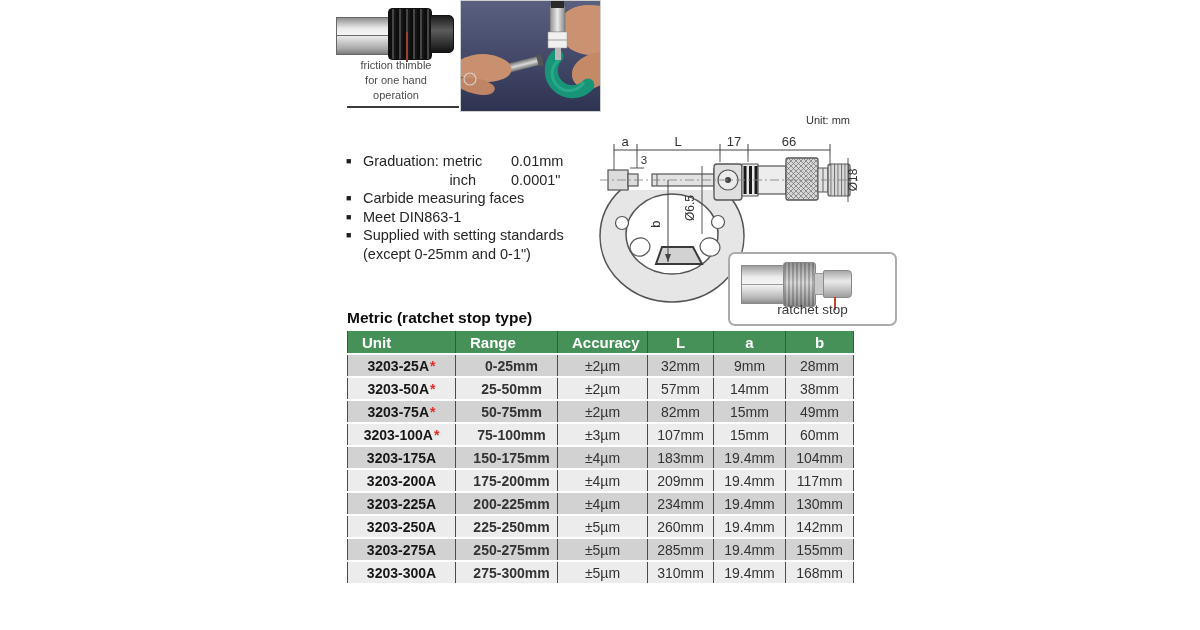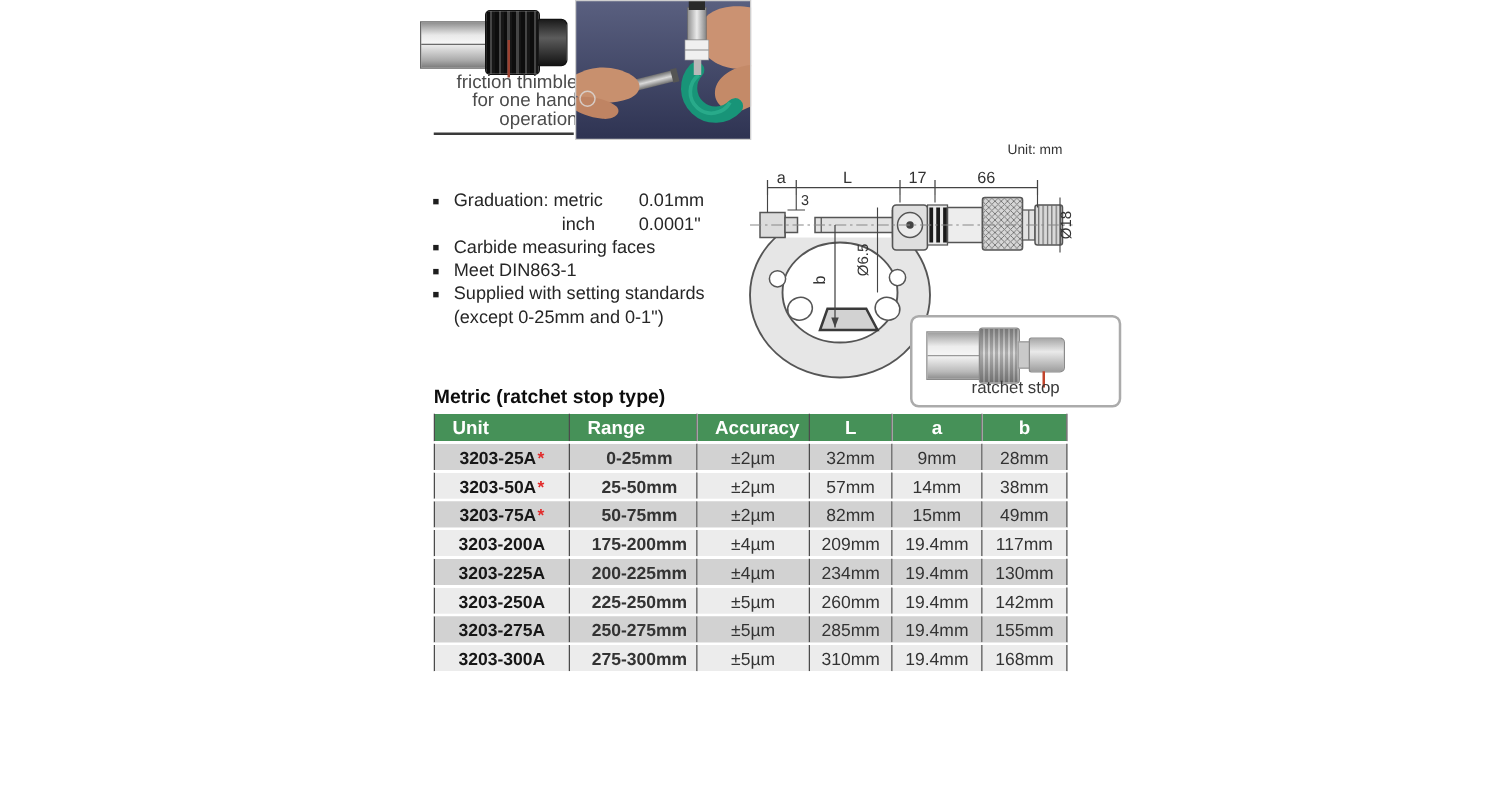--- a/index.html
+++ b/index.html
@@ -13,22 +13,22 @@
      background:linear-gradient(to bottom,#8f8f8f,#e9e9e9 28%,#f5f5f5 45%,#a8a8a8 85%,#7c7c7c);
      border:1px solid #666;}
   .ft-barrel:after{content:"";position:absolute;left:0;top:46%;width:100%;height:1px;background:#6a6a6a;}
   .ft-knurl{position:absolute;left:58px;top:8px;width:42px;height:50px;border-radius:4px;
      background:repeating-linear-gradient(90deg,#0d0d0d 0 3px,#454545 3px 5px,#161616 5px 7px);
      border:1px solid #111;}
   .ft-rings{position:absolute;left:100px;top:15px;width:22px;height:36px;
      background:linear-gradient(to bottom,#1c1c1c,#5c5c5c 40%,#141414);
      border-radius:2px 5px 5px 2px;border:1px solid #111;}
   .ft-leader{position:absolute;left:76px;top:32px;width:2px;height:30px;background:#9c4130;}
-  .ft-caption{position:absolute;left:0;top:58px;width:132px;text-align:right;
-     font-size:15px;line-height:15px;color:#4c4c4c;}
+  .ft-caption{position:absolute;left:0;top:58px;width:132px;text-align:center;
+     font-size:11px;line-height:15px;color:#4c4c4c;}
   .ft-rule{left:347px;top:106px;width:112px;height:2px;background:#3a3a3a;}
 
   
   .photo{left:460px;top:0;width:141px;height:112px;}
 
   
   .features{left:346px;top:152px;width:280px;font-size:14.5px;color:#262626;}
   .feat-line{display:grid;grid-template-columns:17px 148px auto;line-height:18.5px;}
   .bullet{font-size:9px;line-height:18.5px;color:#1e1e1e;}
   .feat-label.inch{text-align:right;padding-right:35px;}
@@ -288,20 +288,36 @@
           </tr>
           <tr>
             <td class="col-code">3203-75A<span class="star">*</span></td>
             <td class="col-range">50-75mm</td>
             <td>±2µm</td>
             <td>82mm</td>
             <td>15mm</td>
             <td>49mm</td>
           </tr>
           <tr>
+            <td class="col-code">3203-100A<span class="star">*</span></td>
+            <td class="col-range">75-100mm</td>
+            <td>±3µm</td>
+            <td>107mm</td>
+            <td>15mm</td>
+            <td>60mm</td>
+          </tr>
+          <tr>
+            <td class="col-code">3203-175A</td>
+            <td class="col-range">150-175mm</td>
+            <td>±4µm</td>
+            <td>183mm</td>
+            <td>19.4mm</td>
+            <td>104mm</td>
+          </tr>
+          <tr>
             <td class="col-code">3203-200A</td>
             <td class="col-range">175-200mm</td>
             <td>±4µm</td>
             <td>209mm</td>
             <td>19.4mm</td>
             <td>117mm</td>
           </tr>
           <tr>
             <td class="col-code">3203-225A</td>
             <td class="col-range">200-225mm</td>

